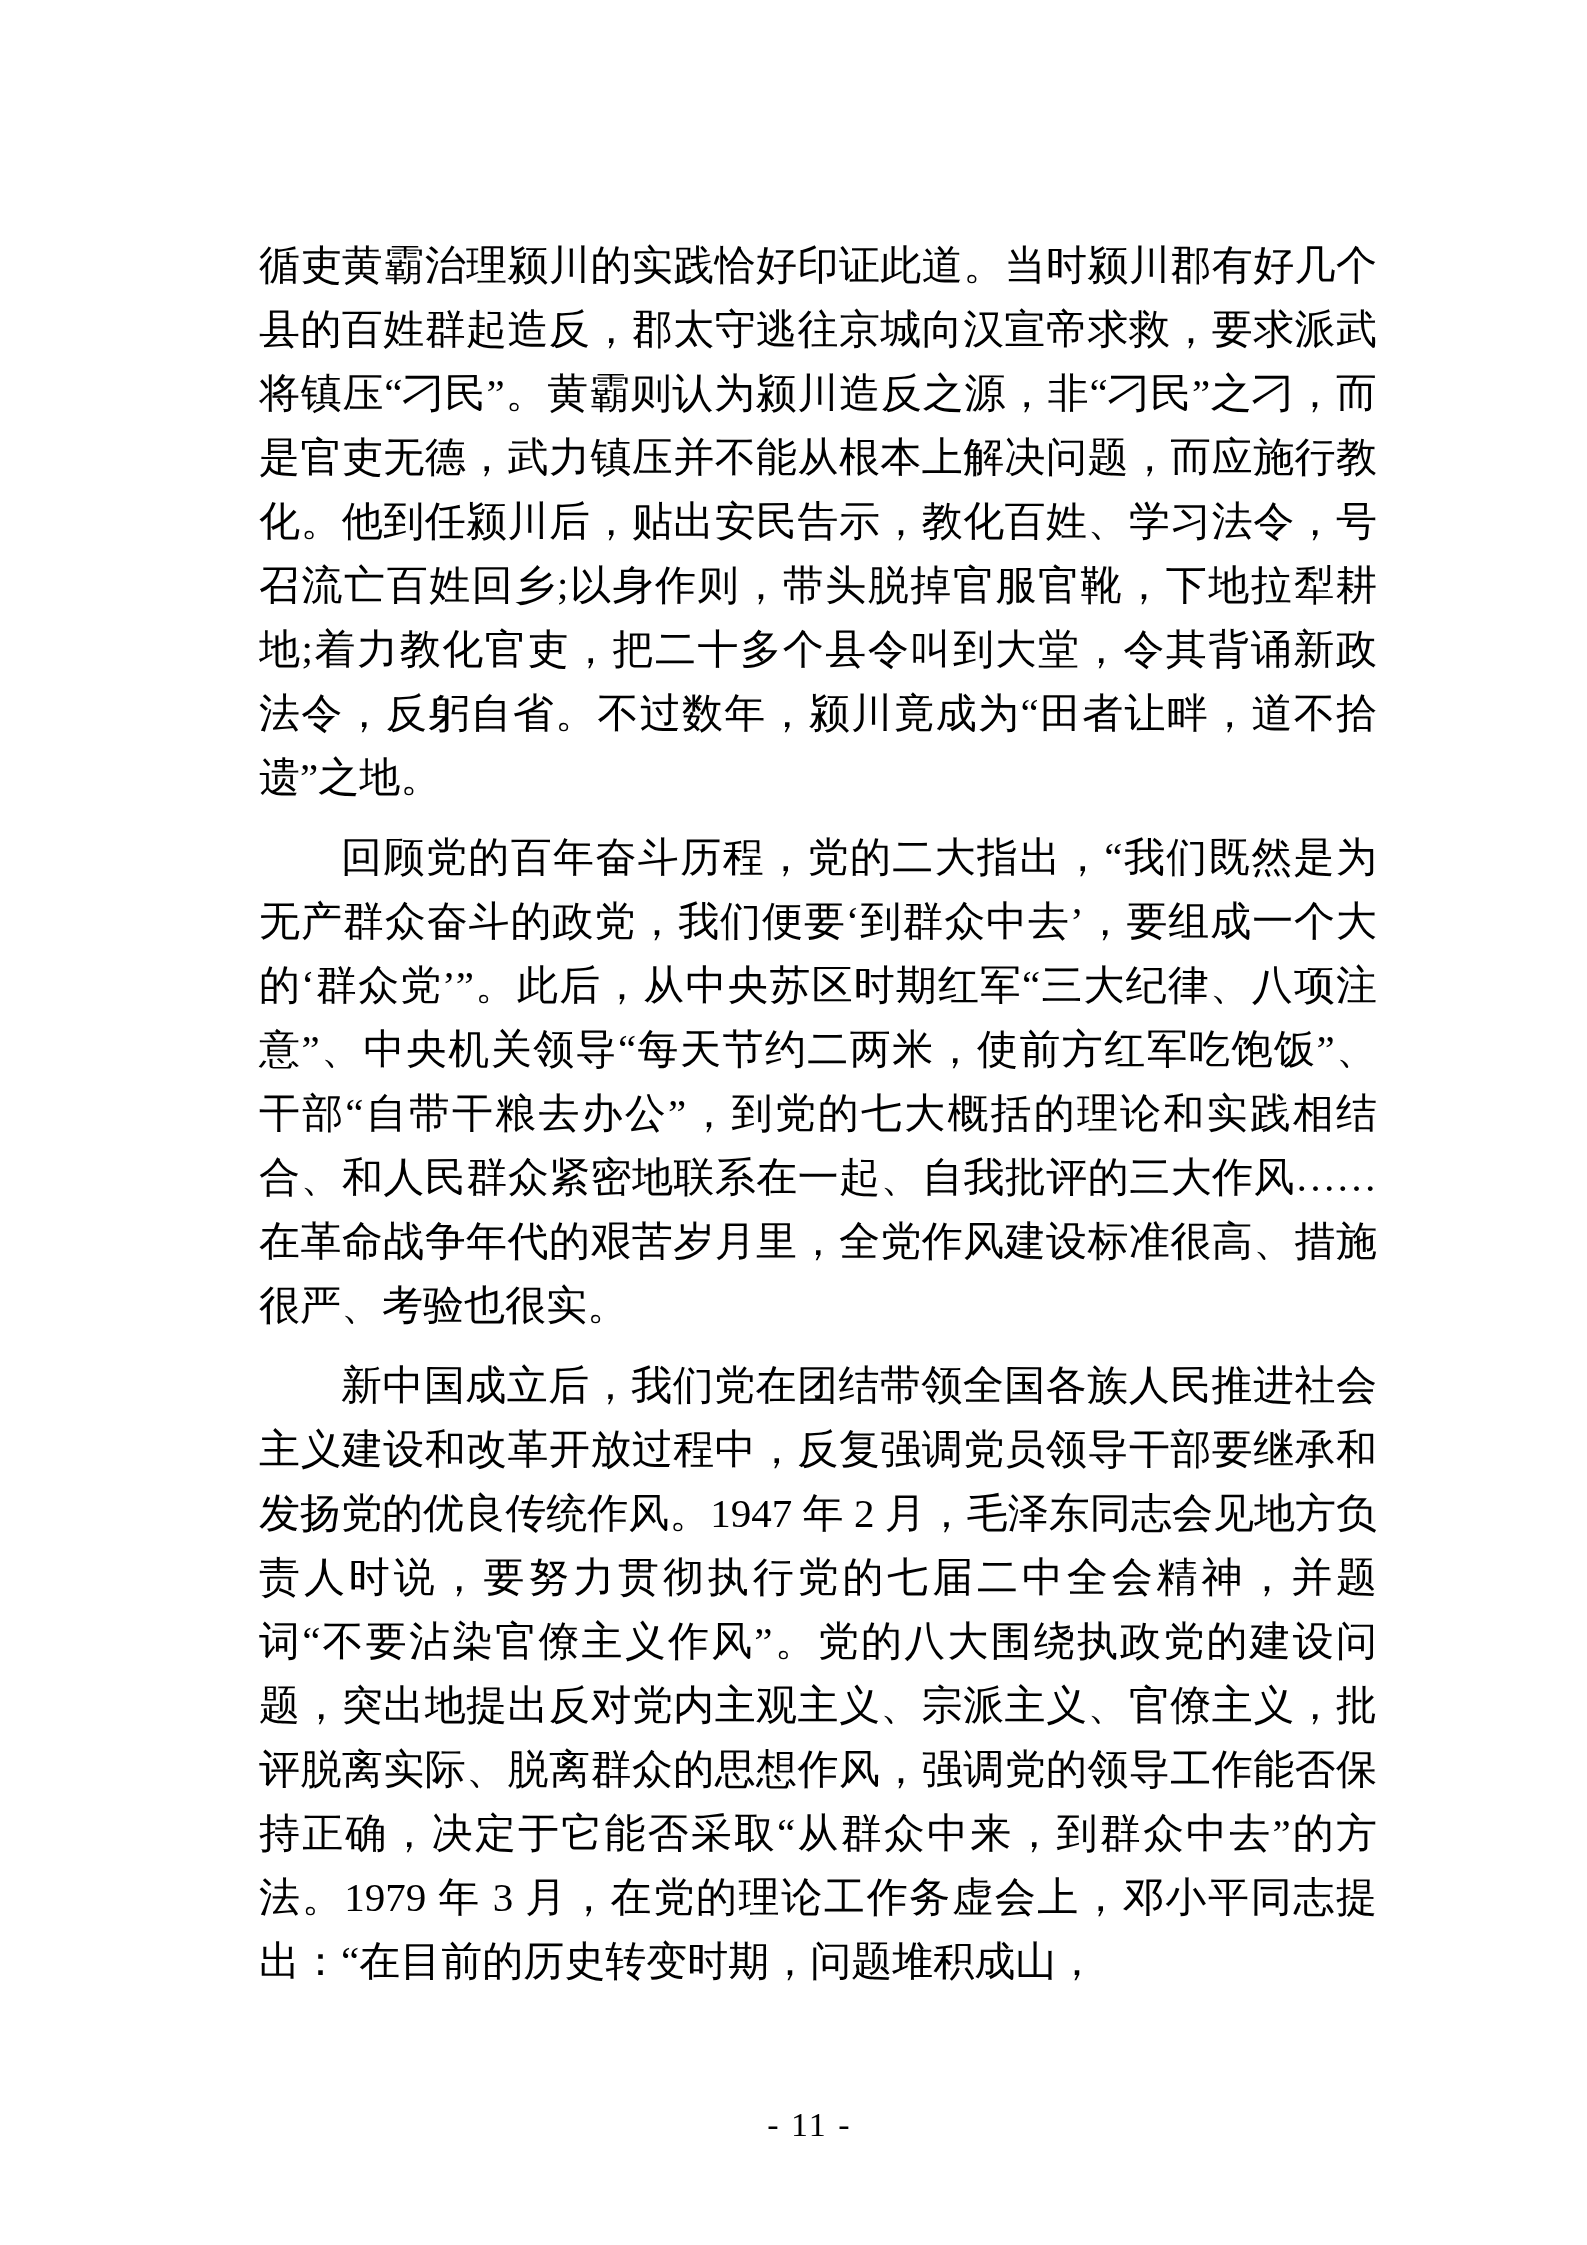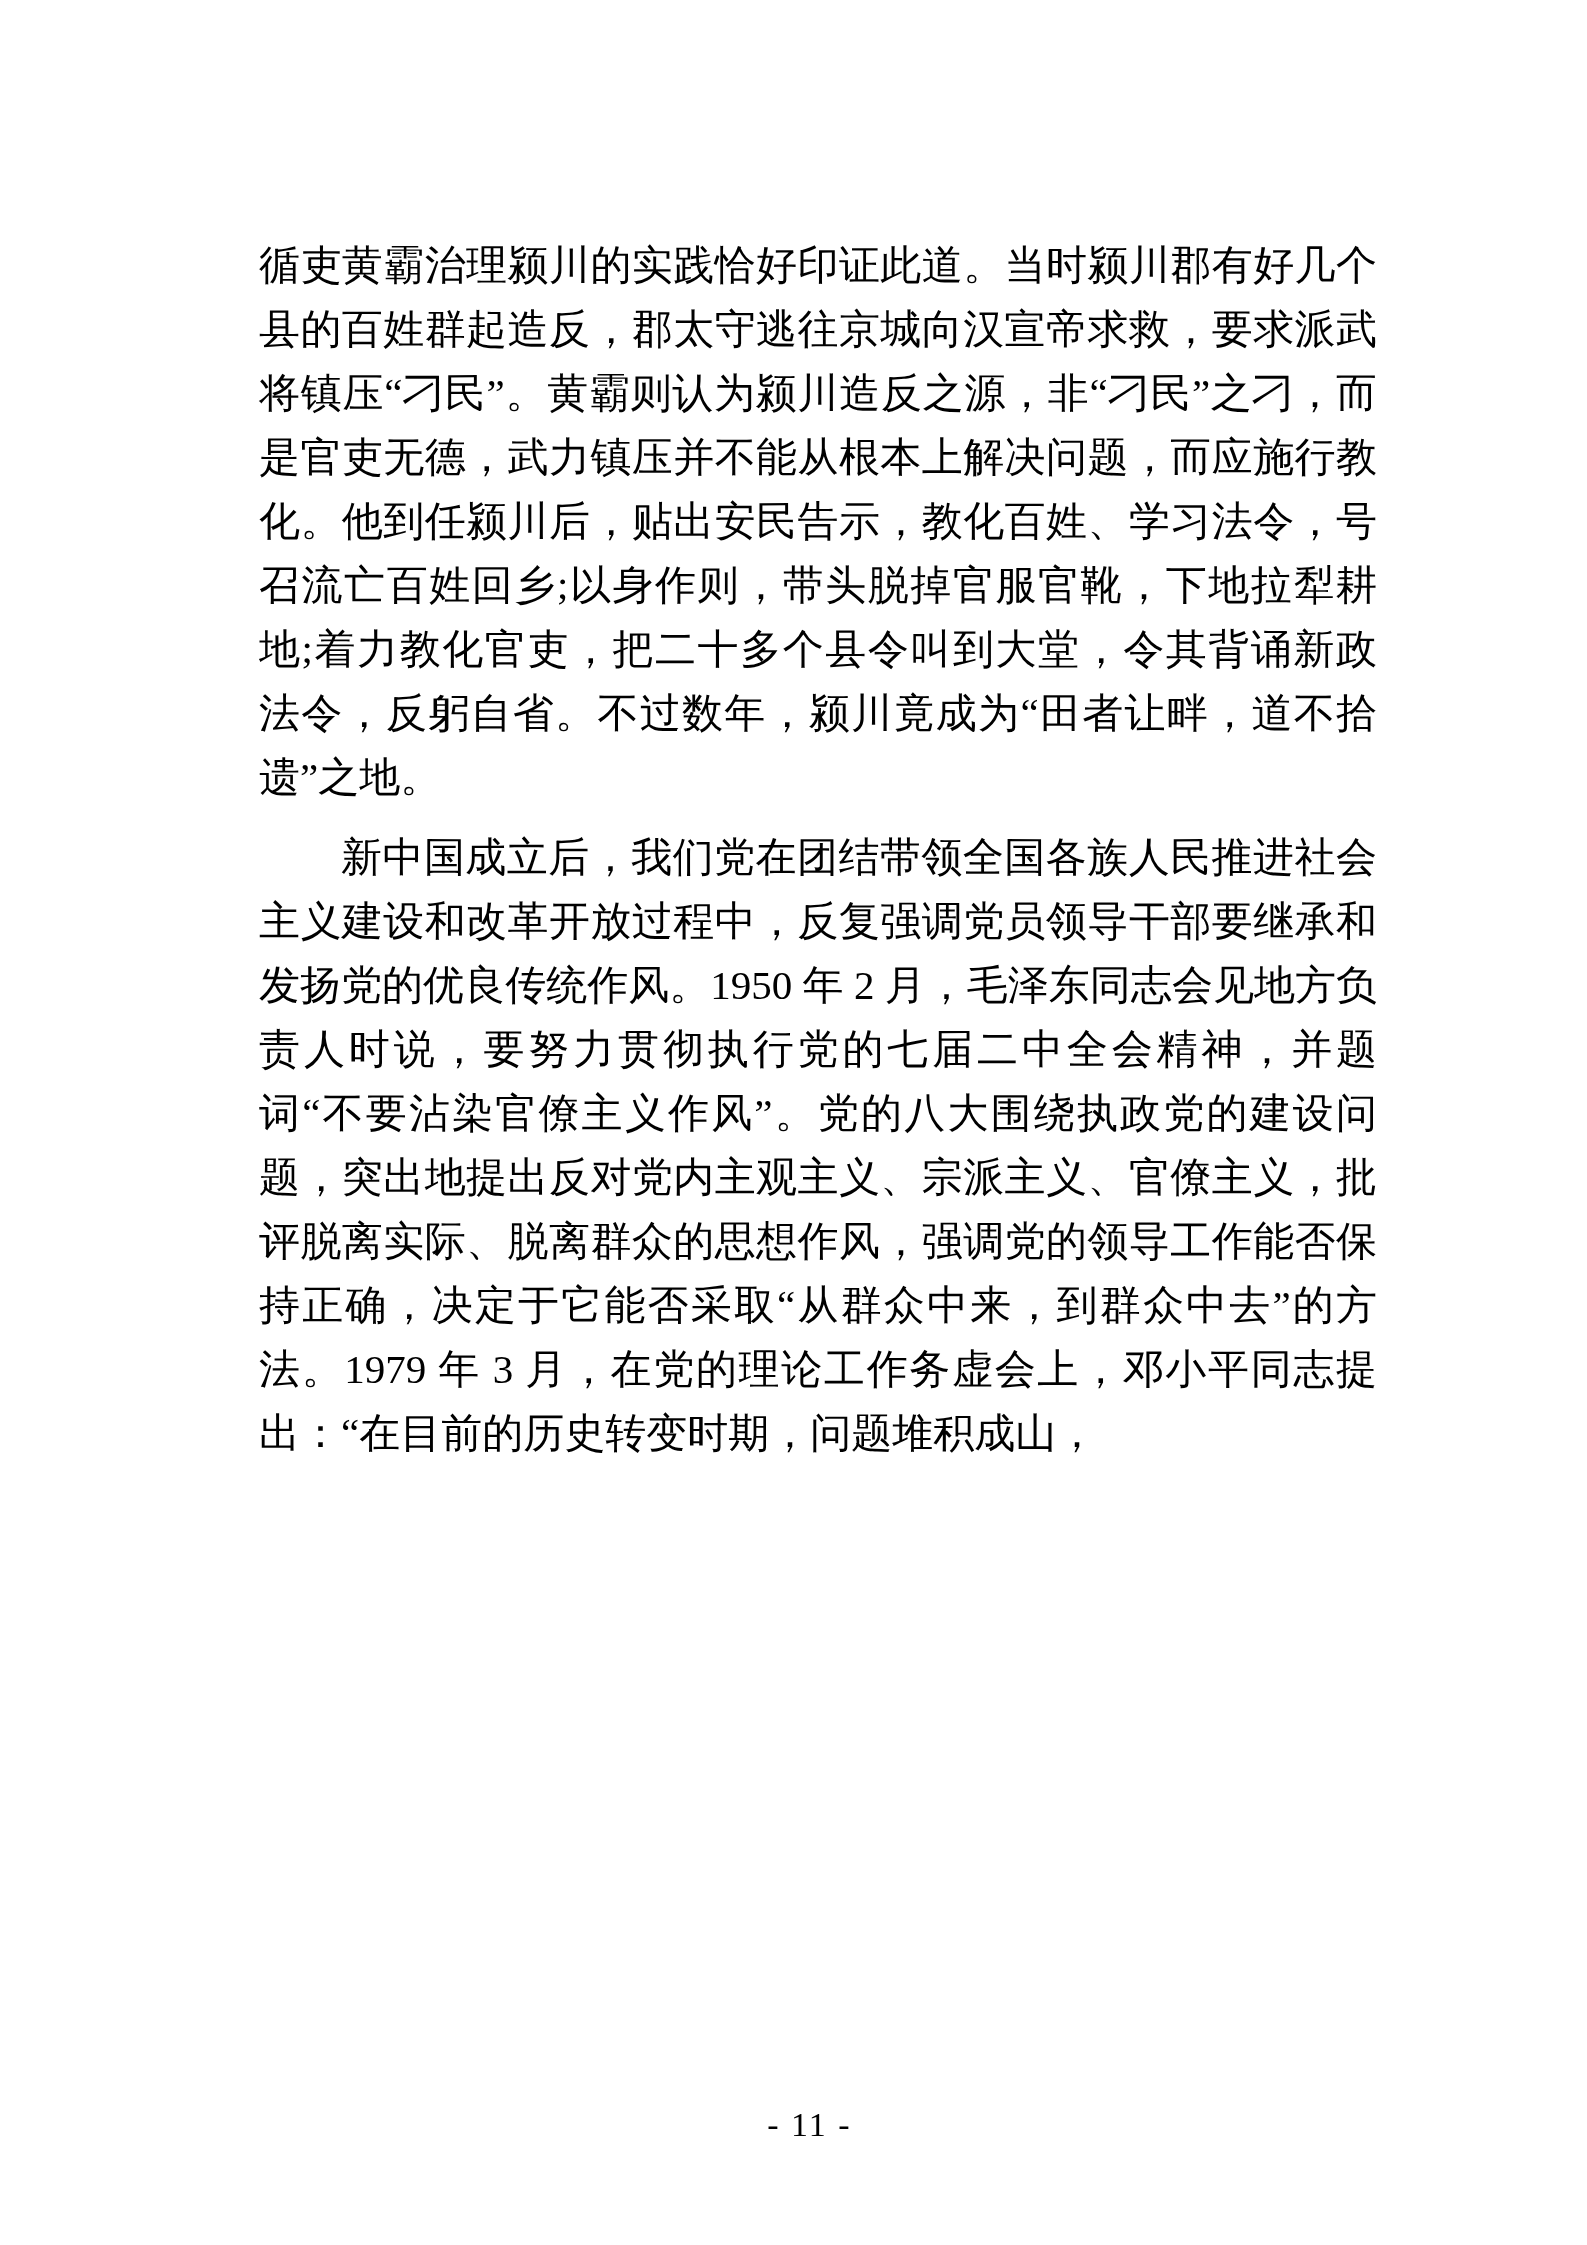--- a/index.html
+++ b/index.html
@@ -41,16 +41,17 @@
     color: #000000;
     letter-spacing: 2px;
   }
 </style>
 </head>
 <body>
 
 <div class="page">
   <div class="text-block">
     <p class="para">循吏黄霸治理颍川的实践恰好印证此道。当时颍川郡有好几个县的百姓群起造反，郡太守逃往京城向汉宣帝求救，要求派武将镇压“刁民”。黄霸则认为颍川造反之源，非“刁民”之刁，而是官吏无德，武力镇压并不能从根本上解决问题，而应施行教化。他到任颍川后，贴出安民告示，教化百姓、学习法令，号召流亡百姓回乡;以身作则，带头脱掉官服官靴，下地拉犁耕地;着力教化官吏，把二十多个县令叫到大堂，令其背诵新政法令，反躬自省。不过数年，颍川竟成为“田者让畔，道不拾遗”之地。</p>
-    <p class="para indent">新中国成立后，我们党在团结带领全国各族人民推进社会主义建设和改革开放过程中，反复强调党员领导干部要继承和发扬党的优良传统作风。1950 年 2 月，毛泽东同志会见地方负责人时说，要努力贯彻执行党的七届二中全会精神，并题词“不要沾染官僚主义作风”。党的八大围绕执政党的建设问题，突出地提出反对党内主观主义、宗派主义、官僚主义，批评脱离实际、脱离群众的思想作风，强调党的领导工作能否保持正确，决定于它能否采取“从群众中来，到群众中去”的方法。1979 年 3 月，在党的理论工作务虚会上，邓小平同志提出：“在目前的历史转变时期，问题堆积成山，</p>
+    <p class="para indent">回顾党的百年奋斗历程，党的二大指出，“我们既然是为无产群众奋斗的政党，我们便要‘到群众中去’，要组成一个大的‘群众党’”。此后，从中央苏区时期红军“三大纪律、八项注意”、中央机关领导“每天节约二两米，使前方红军吃饱饭”、干部“自带干粮去办公”，到党的七大概括的理论和实践相结合、和人民群众紧密地联系在一起、自我批评的三大作风……在革命战争年代的艰苦岁月里，全党作风建设标准很高、措施很严、考验也很实。</p>
+    <p class="para indent">新中国成立后，我们党在团结带领全国各族人民推进社会主义建设和改革开放过程中，反复强调党员领导干部要继承和发扬党的优良传统作风。1947 年 2 月，毛泽东同志会见地方负责人时说，要努力贯彻执行党的七届二中全会精神，并题词“不要沾染官僚主义作风”。党的八大围绕执政党的建设问题，突出地提出反对党内主观主义、宗派主义、官僚主义，批评脱离实际、脱离群众的思想作风，强调党的领导工作能否保持正确，决定于它能否采取“从群众中来，到群众中去”的方法。1979 年 3 月，在党的理论工作务虚会上，邓小平同志提出：“在目前的历史转变时期，问题堆积成山，</p>
   </div>
   <div class="page-number">- 11 -</div>
 </div>
 
 </body></html>

